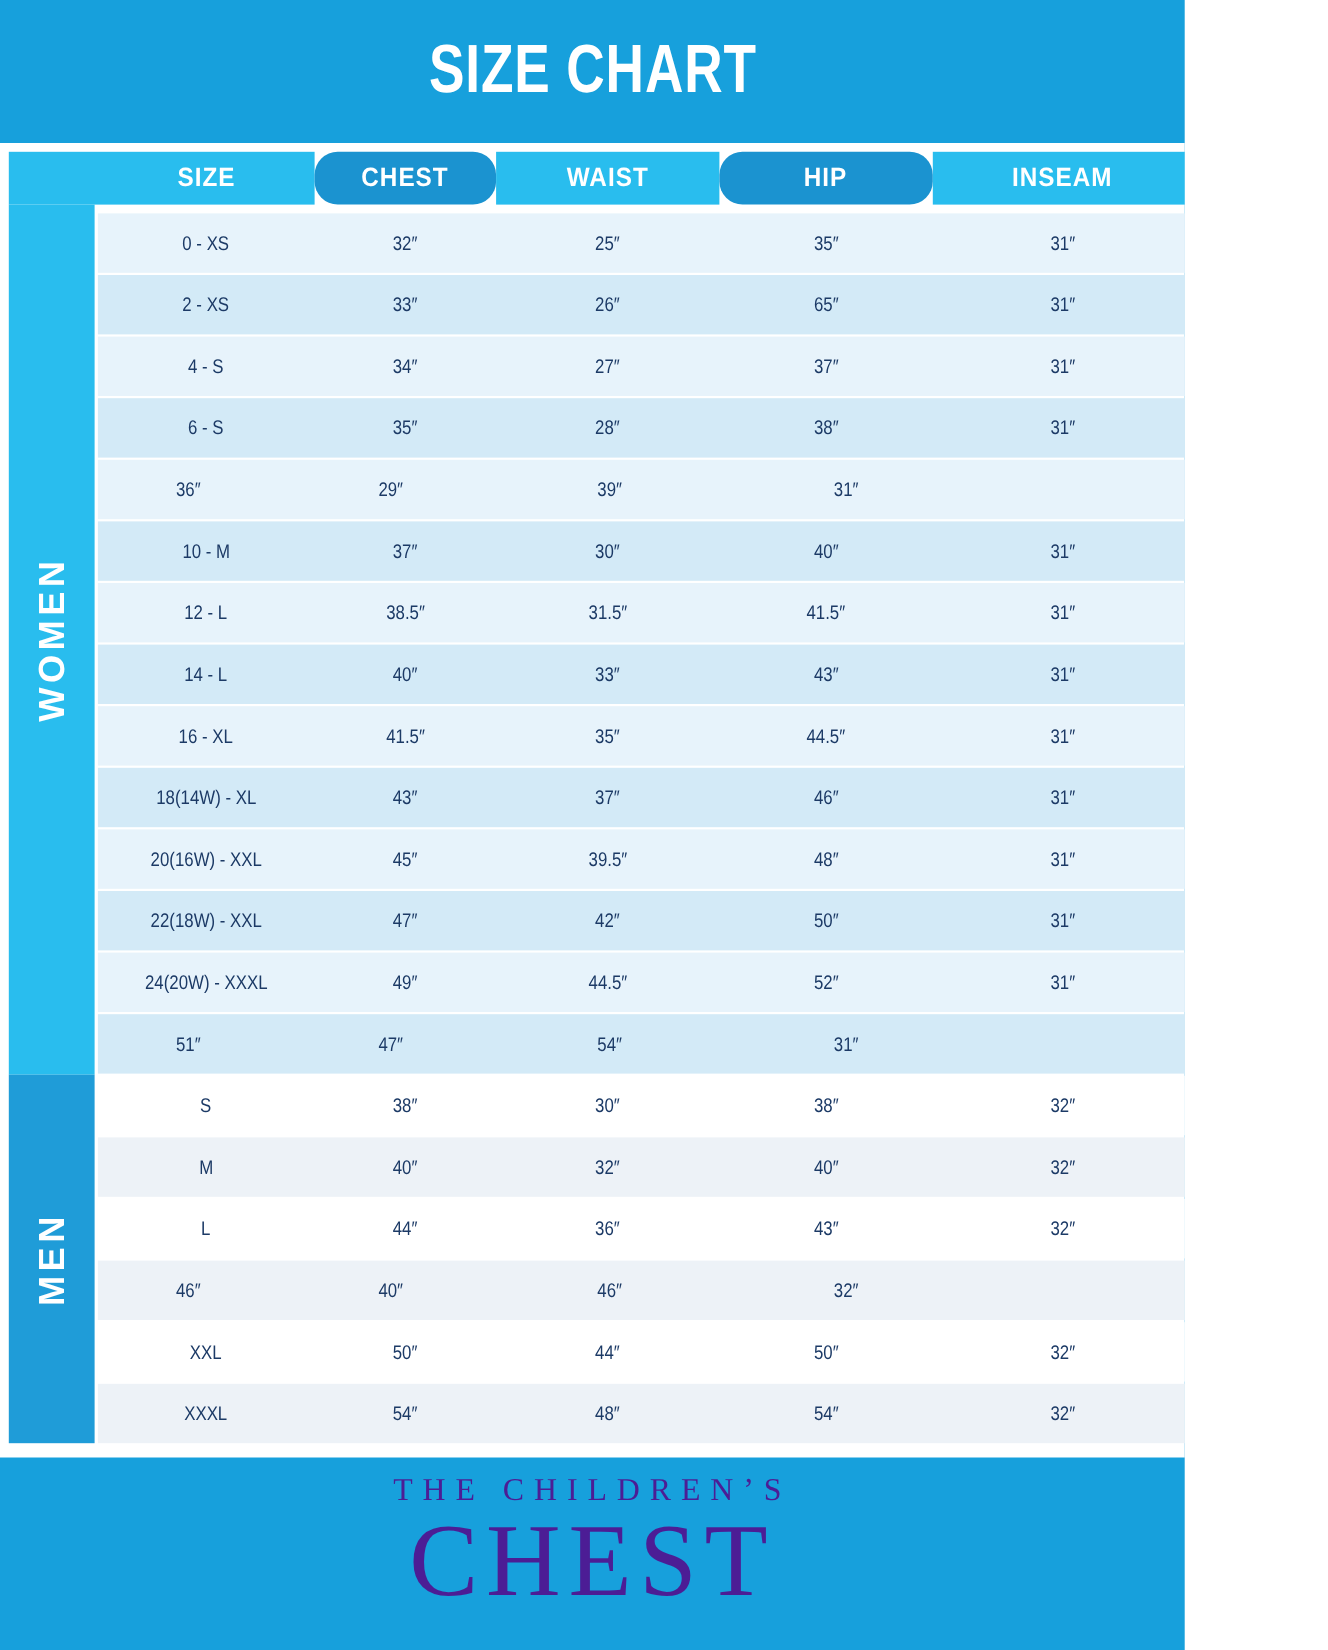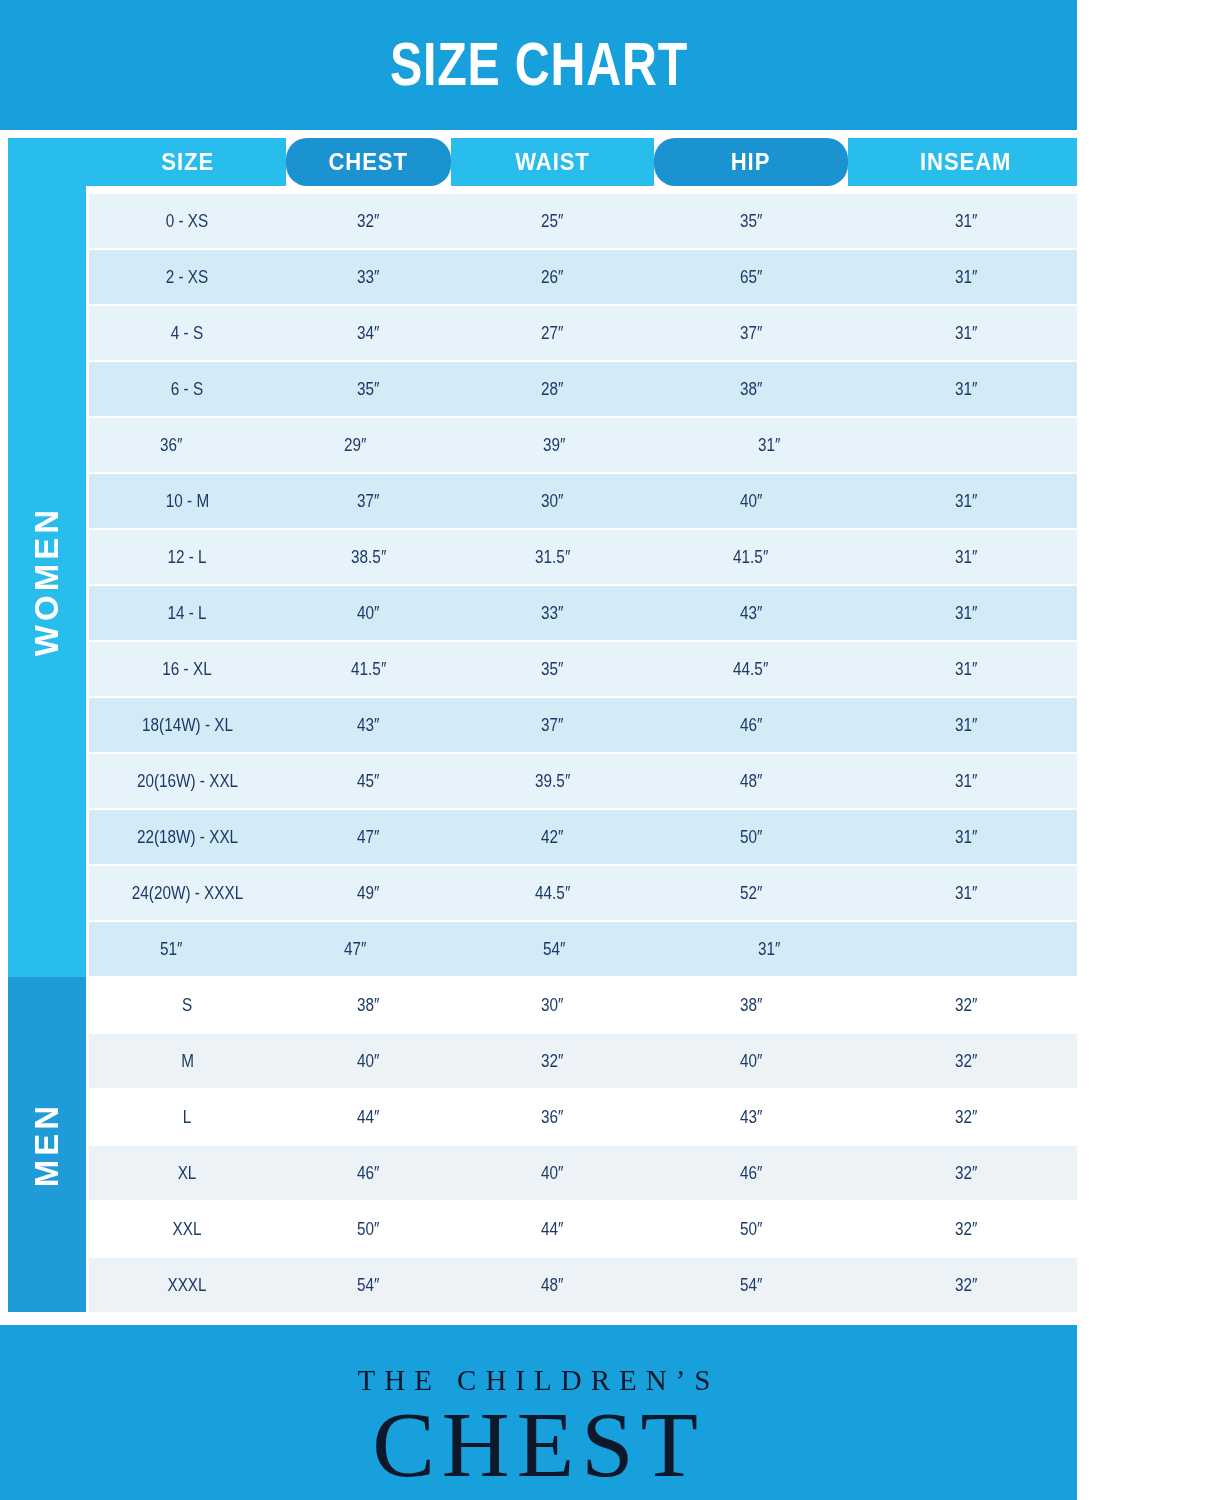--- a/index.html
+++ b/index.html
@@ -69,21 +69,21 @@
     color: var(--textnavy, #1c3a66); font-size: 18px; font-weight: 500;
   }
   .cell .cnd { display: inline-block; transform: scaleX(0.85); white-space: nowrap; }
   .cell.c-size   { width: 197px; justify-content: center; }
   .cell.c-chest  { width: 165px; }
   .cell.c-waist  { width: 203px; }
   .cell.c-hip    { width: 194px; }
   .cell.c-inseam { width: 236px; }
 
   
-  .logo { text-align: center; margin-top: 39px; color: #0f172a; font-family: "Liberation Serif", serif; }
+  .logo { text-align: center; margin-top: 14px; color: #4c1d95; font-family: "Liberation Serif", serif; }
   .logo-top { font-size: 29px; letter-spacing: 9px; white-space: nowrap; }
   .logo-main { font-size: 94px; letter-spacing: 7px; line-height: 1.02; margin-top: 0; white-space: nowrap; }
 </style>
 </head>
 <body>
 
 <div class="page">
 
   <div class="title-wrap">
     <span class="title-text">SIZE CHART</span>
@@ -396,23 +396,20 @@
               <span class="cnd">36″</span>
             </div>
             <div class="cell c-hip">
               <span class="cnd">43″</span>
             </div>
             <div class="cell c-inseam">
               <span class="cnd">32″</span>
             </div>
           </div>
           <div class="row men alt">
-            <div class="cell c-size">
-              <span class="cnd">XL</span>
-            </div>
             <div class="cell c-chest">
               <span class="cnd">46″</span>
             </div>
             <div class="cell c-waist">
               <span class="cnd">40″</span>
             </div>
             <div class="cell c-hip">
               <span class="cnd">46″</span>
             </div>
             <div class="cell c-inseam">

